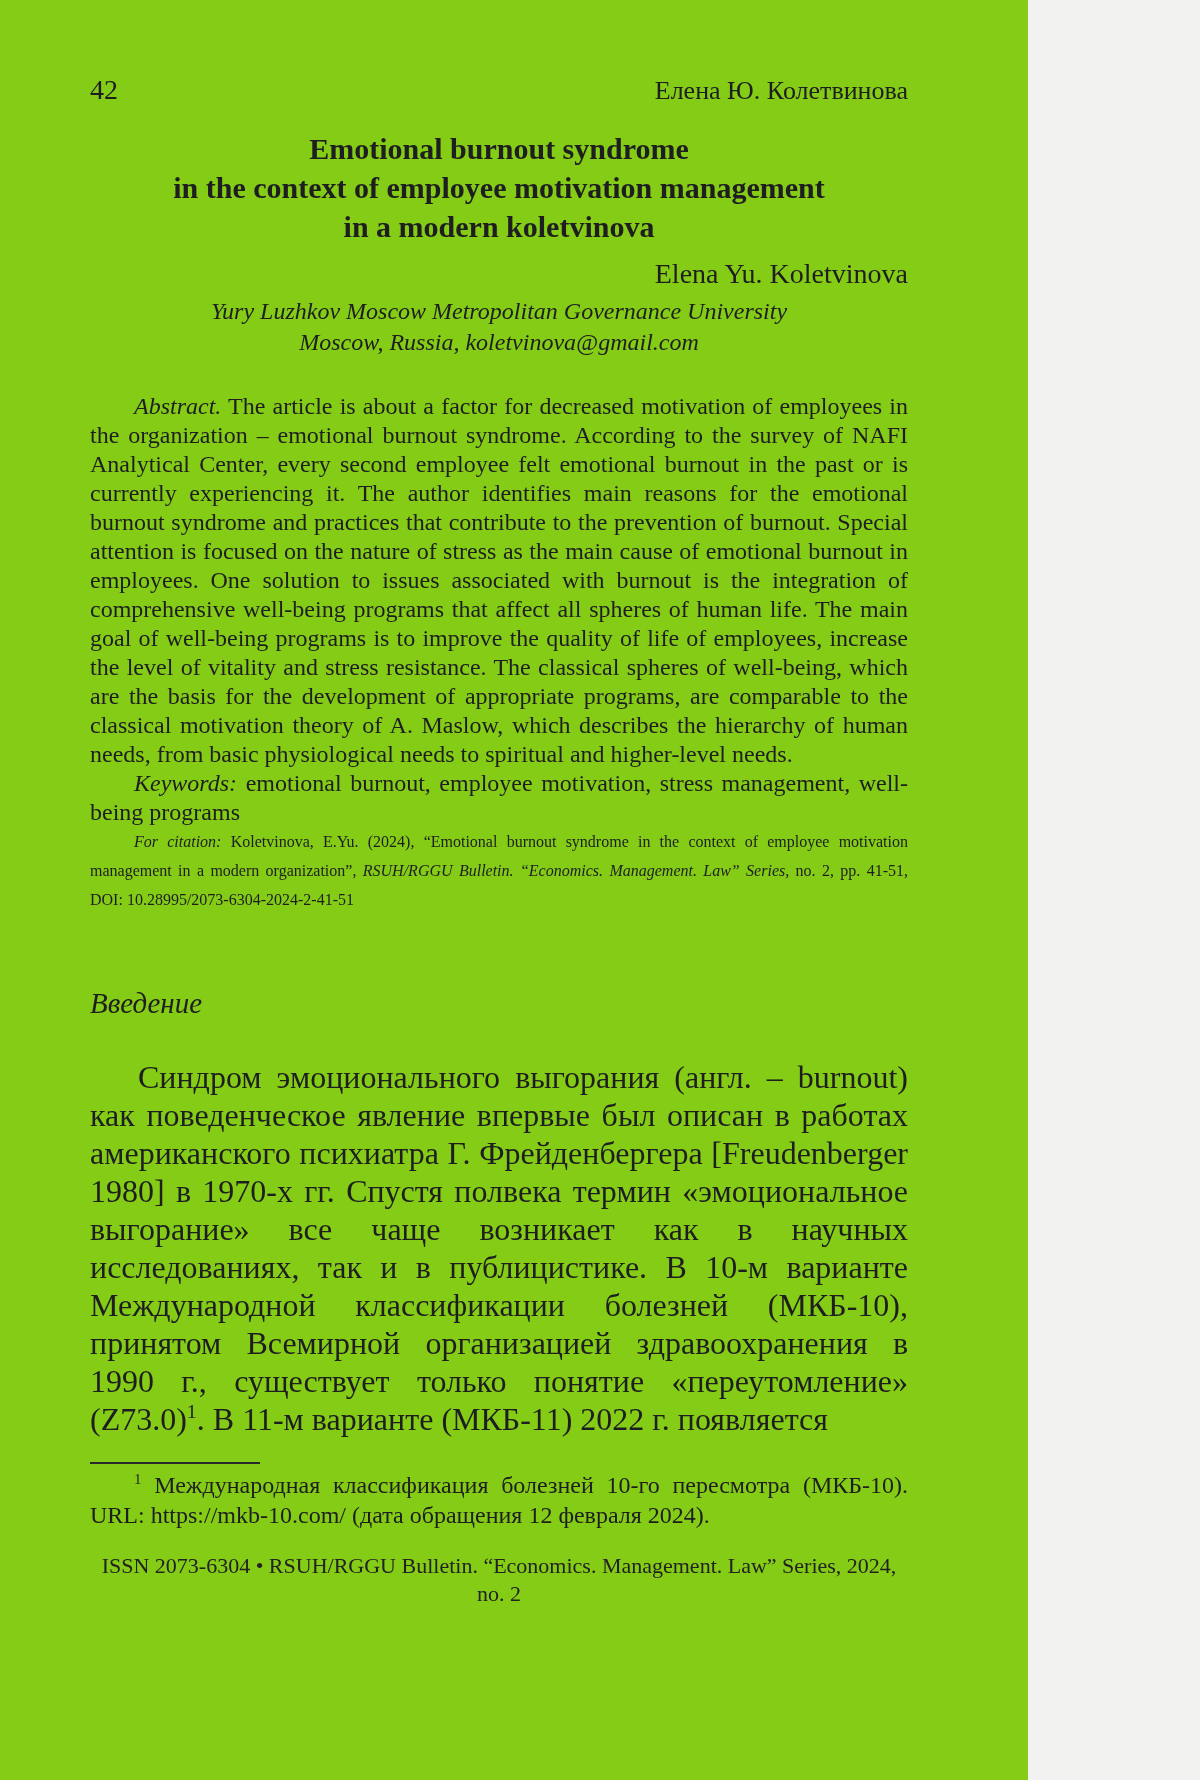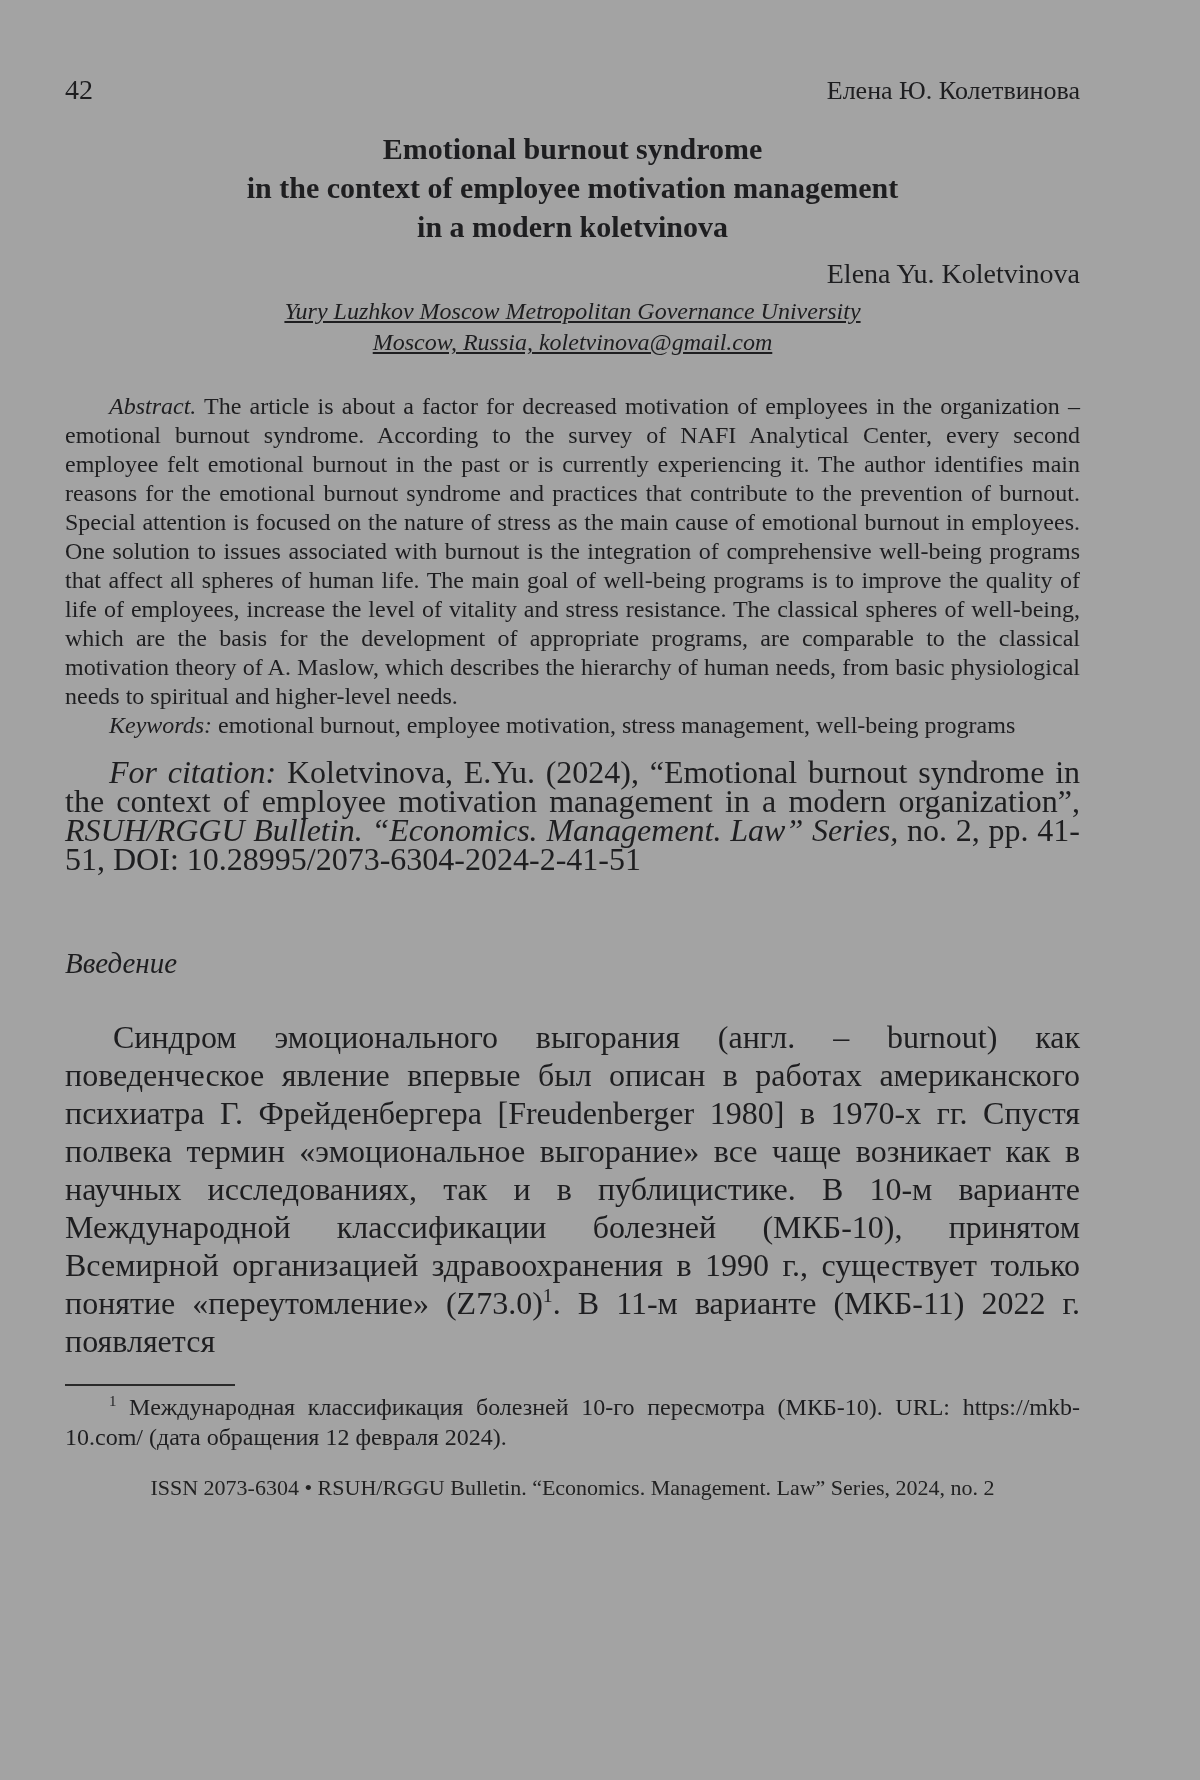--- a/index.html
+++ b/index.html
@@ -4,25 +4,25 @@
 <style>
   * { box-sizing: border-box; }
   html, body { margin: 0; padding: 0; }
   body {
     width: 1200px;
     background: #f2f2f0;
     font-family: "Liberation Serif", "DejaVu Serif", serif;
   }
   .sheet {
     position: relative;
-    width: 1200px;
+    width: 1028px;
     height: 1780px;
-    background: #a3a3a3;
+    background: #84cc16;
     color: #1e1e20;
-    padding: 74px 120px 0 65px;
+    padding: 74px 120px 0 90px;
     overflow: hidden;
   }
   p { margin: 0; }
 
   .running-header {
     display: flex;
     justify-content: space-between;
     align-items: baseline;
     font-size: 26px;
     line-height: 32px;
@@ -43,36 +43,34 @@
     text-align: right;
     font-size: 28px;
     line-height: 36px;
   }
   .affiliation {
     margin-top: 4px;
     text-align: center;
     font-style: italic;
     font-size: 24px;
     line-height: 31px;
-    text-decoration: underline;
   }
   .aff-line { display: block; }
 
   .para {
     text-align: justify;
     text-indent: 44px;
   }
   .abstract, .keywords {
     font-size: 24px;
     line-height: 29px;
   }
   .abstract { margin-top: 34px; }
   .citation {
-    margin-top: 18px;
-    font-size: 32px;
+    font-size: 16px;
     line-height: 29px;
   }
 
   .section-title {
     margin: 70px 0 12px 0;
     font-style: italic;
     font-weight: normal;
     font-size: 29px;
     line-height: 38px;
   }

